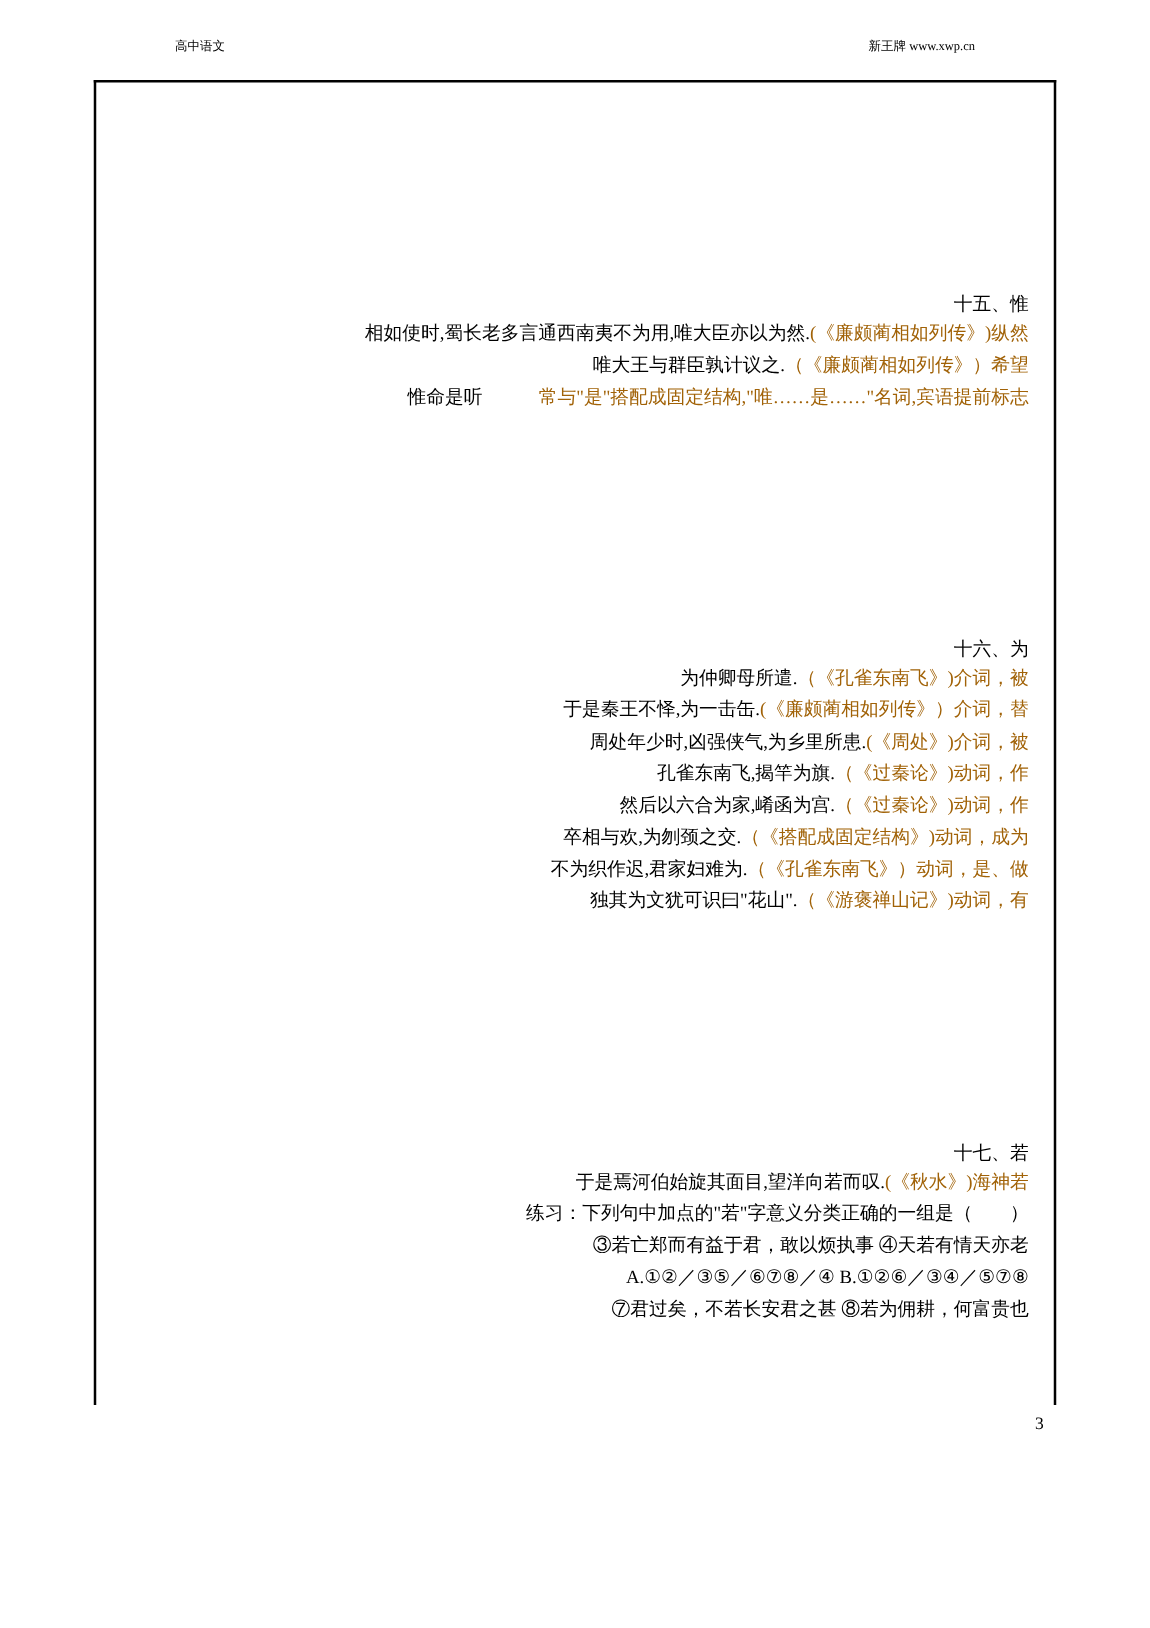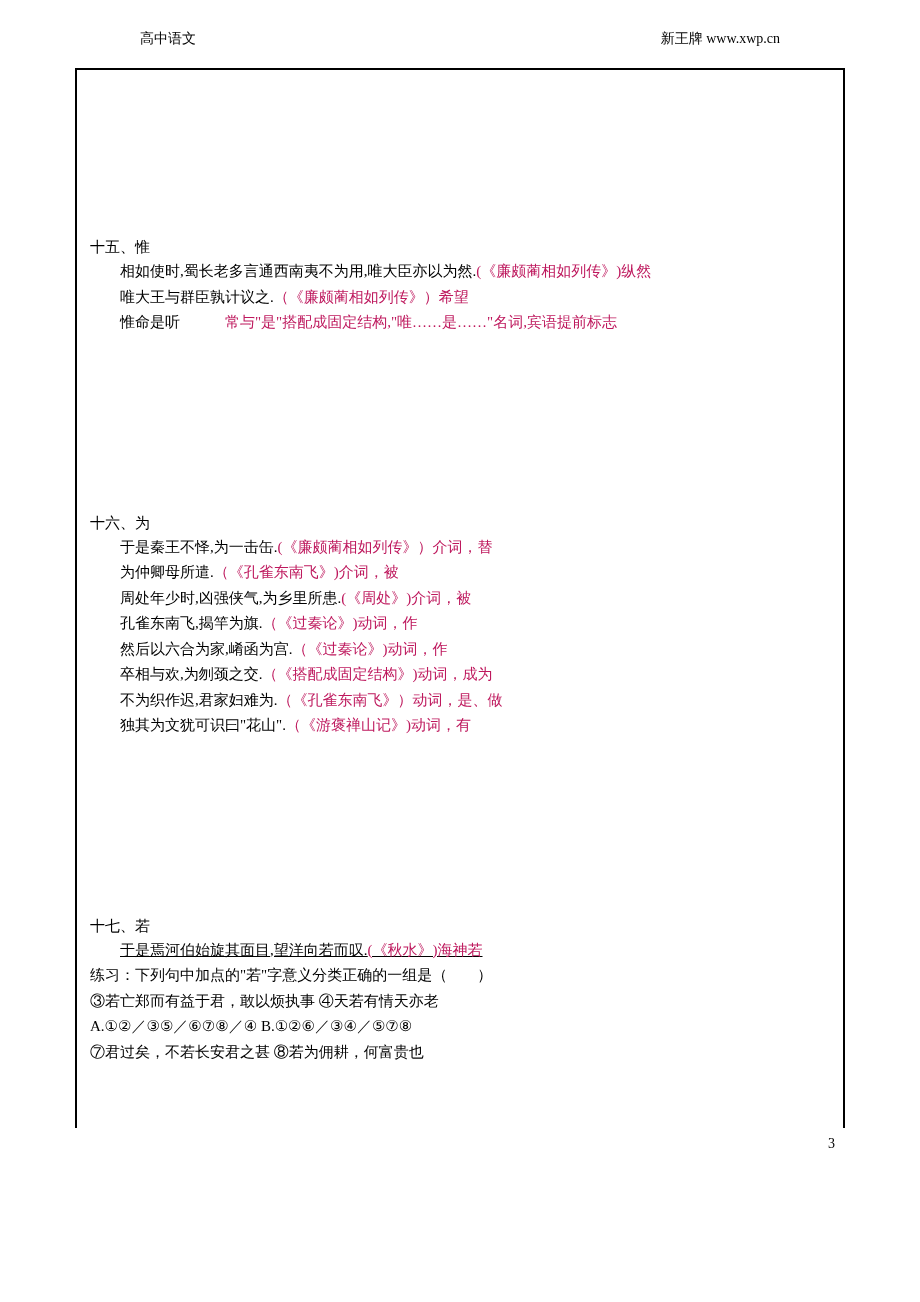--- a/index.html
+++ b/index.html
@@ -10,44 +10,45 @@
     background: #ffffff;
     color: #000000;
     width: 920px;
   }
   .header {
     display: flex;
     justify-content: space-between;
     padding: 30px 140px 20px 140px;
   }
   .header-left, .header-right {
-    font-size: 14px;
+    font-size: 10px;
   }
   .content-box {
     margin: 0 75px 0 75px;
     border: 2px solid #000;
     border-bottom: none;
     padding: 168px 20px 20px 13px;
     min-height: 1060px;
     box-sizing: border-box;
+    text-align: right;
   }
   .section-title {
     font-weight: normal;
     margin-bottom: 2px;
   }
   .line {
     line-height: 1.7;
     margin-left: 30px;
   }
   .practice-line {
     line-height: 1.7;
     margin-left: 0px;
   }
   .red {
-    color: #be185d;
+    color: #a16207;
   }
   .section {
     margin-bottom: 178px;
   }
   .section:last-child {
     margin-bottom: 0;
   }
   .page-number {
     text-align: right;
     padding-right: 85px;
@@ -67,33 +68,33 @@
 
   <div class="section">
     <div class="section-title">十五、惟</div>
     <div class="line"><span>相如使时,蜀长老多言通西南夷不为用,唯大臣亦以为然.</span><span class="red">(《廉颇蔺相如列传》)纵然</span></div>
     <div class="line"><span>唯大王与群臣孰计议之.</span><span class="red">（《廉颇蔺相如列传》）希望</span></div>
     <div class="line"><span>惟命是听</span><span class="red">　　　常与"是"搭配成固定结构,"唯……是……"名词,宾语提前标志</span></div>
   </div>
 
   <div class="section">
     <div class="section-title">十六、为</div>
+    <div class="line"><span>为仲卿母所遣.</span><span class="red">（《孔雀东南飞》)介词，被</span></div>
     <div class="line"><span>于是秦王不怿,为一击缶.</span><span class="red">(《廉颇蔺相如列传》）介词，替</span></div>
-    <div class="line"><span>为仲卿母所遣.</span><span class="red">（《孔雀东南飞》)介词，被</span></div>
     <div class="line"><span>周处年少时,凶强侠气,为乡里所患.</span><span class="red">(《周处》)介词，被</span></div>
     <div class="line"><span>孔雀东南飞,揭竿为旗.</span><span class="red">（《过秦论》)动词，作</span></div>
     <div class="line"><span>然后以六合为家,崤函为宫.</span><span class="red">（《过秦论》)动词，作</span></div>
     <div class="line"><span>卒相与欢,为刎颈之交.</span><span class="red">（《搭配成固定结构》)动词，成为</span></div>
     <div class="line"><span>不为织作迟,君家妇难为.</span><span class="red">（《孔雀东南飞》）动词，是、做</span></div>
     <div class="line"><span>独其为文犹可识曰"花山".</span><span class="red">（《游褒禅山记》)动词，有</span></div>
   </div>
 
   <div class="section">
     <div class="section-title">十七、若</div>
-    <div class="line" style="text-decoration:underline;"><span>于是焉河伯始旋其面目,望洋向若而叹.</span><span class="red">(《秋水》)海神若</span></div>
+    <div class="line" style=""><span>于是焉河伯始旋其面目,望洋向若而叹.</span><span class="red">(《秋水》)海神若</span></div>
     <div class="practice-line">练习：下列句中加点的"若"字意义分类正确的一组是（　　）</div>
     <div class="practice-line">③若亡郑而有益于君，敢以烦执事 ④天若有情天亦老</div>
     <div class="practice-line">A.①②／③⑤／⑥⑦⑧／④ B.①②⑥／③④／⑤⑦⑧</div>
     <div class="practice-line">⑦君过矣，不若长安君之甚 ⑧若为佣耕，何富贵也</div>
   </div>
 
 </div>
 
 <div class="page-number">3</div>
 

